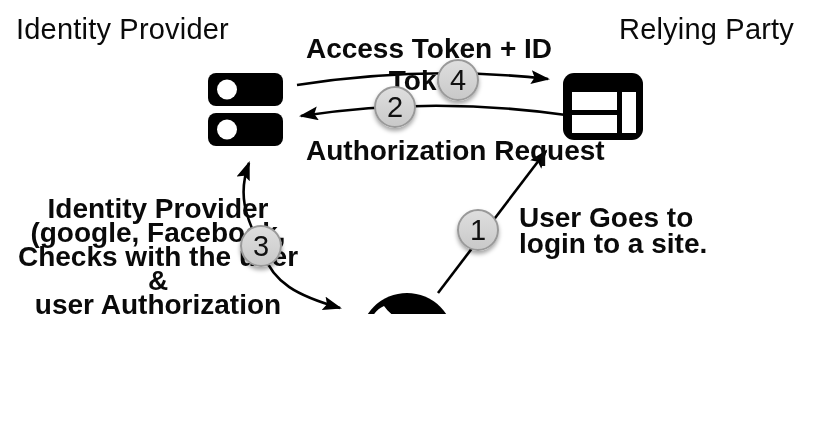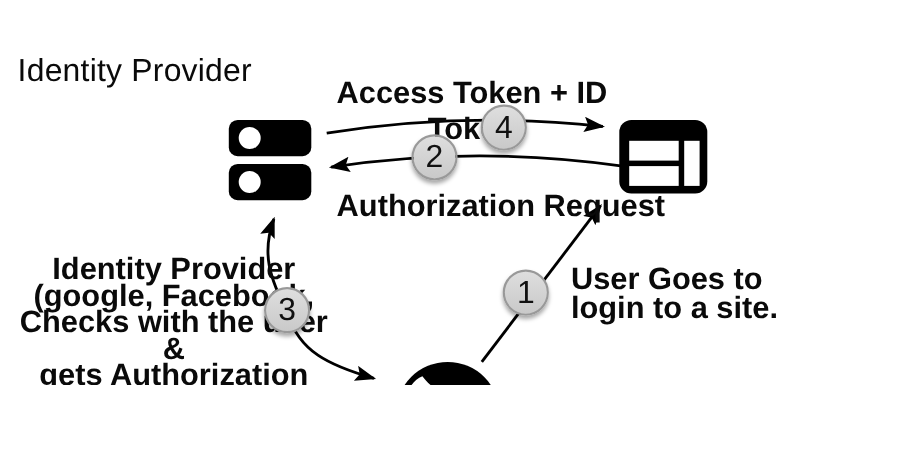--- a/index.html
+++ b/index.html
@@ -8,21 +8,20 @@
     background: #ffffff;
     font-family: "Liberation Sans", "DejaVu Sans", sans-serif;
     color: #0a0a0a;
   }
   .stage {
     position: relative;
     width: 828px;
     height: 314px;
     background: #ffffff;
     overflow: hidden;
-    margin-top: 36px;
   }
   .layer {
     position: absolute;
     left: 0; top: 0;
     width: 828px; height: 430px;
   }
   .label {
     position: absolute;
     white-space: nowrap;
     color: #0a0a0a;
@@ -105,35 +104,36 @@
                C 420,384 394,384 385,378
                C 373,371 366,360 368,345 Z" fill="#fff"></path>
       <circle cx="394" cy="343" r="5" fill="#000"></circle>
       <circle cx="422" cy="343" r="5" fill="#000"></circle>
       <path d="M 392,360 Q 407,372 422,360" fill="none" stroke="#000" stroke-width="5" stroke-linecap="round"></path>
     </g>
   </svg>
 
   <div class="label title" style="left:16px; top:13px;">Identity Provider</div>
 
+  <div class="label title" style="left:619px; top:13px;">Relying Party</div>
 
   <div class="label small centered" style="left:298px; top:33px; width:262px;">Access Token + ID Token</div>
 
   <div class="label small user-goes" style="left:519px; top:205px;">
     <span class="line">User Goes to</span>
     <span class="line">login to a site.</span>
   </div>
 
   <div class="label small" style="left:306px; top:135px;">Authorization Request</div>
 
   <div class="label small centered idp-note" style="left:8px; top:197px; width:300px;">
     <span class="line">Identity Provider</span>
     <span class="line">(google, Facebook,</span>
     <span class="line">Checks with the user &amp;</span>
-    <span class="line">gets Authorization</span>
+    <span class="line">user Authorization</span>
   </div>
 
 
   <div class="badge" style="left:457px; top:209px;">
     <span>1</span>
   </div>
   <div class="badge" style="left:374px; top:86px;">
     <span>2</span>
   </div>
   <div class="badge" style="left:240px; top:225px;">

